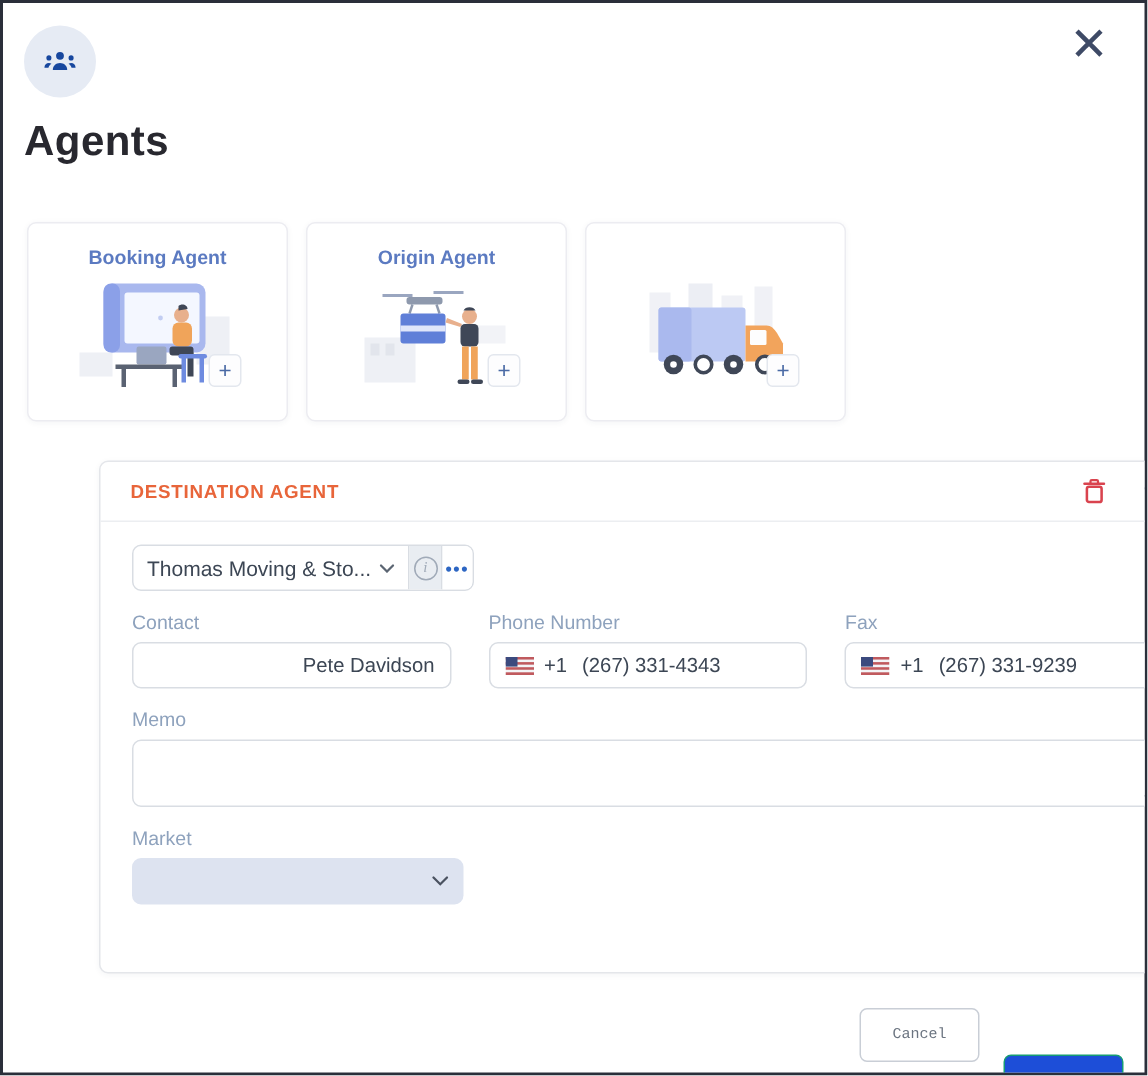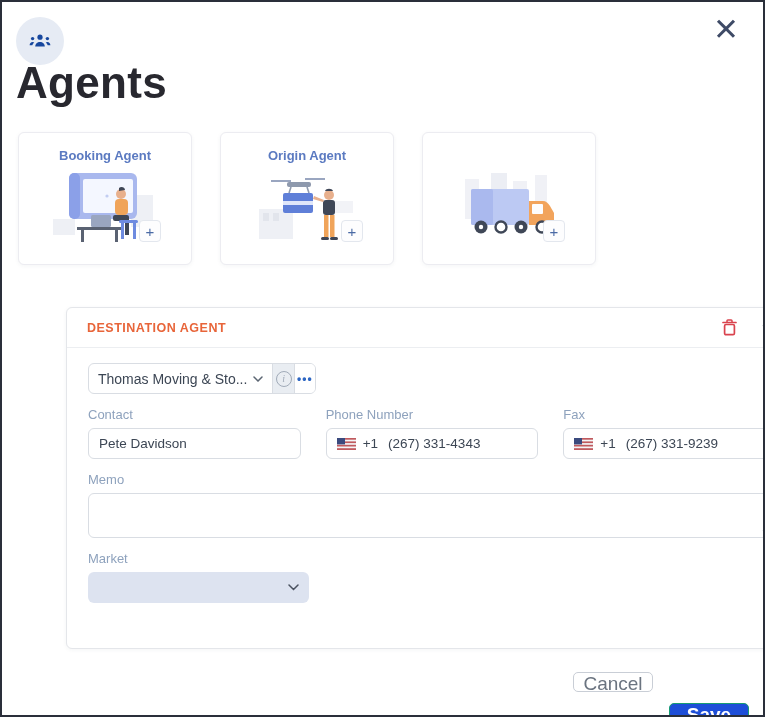--- a/index.html
+++ b/index.html
@@ -11,31 +11,31 @@
     background:#fff; border:2px solid #2a2f3a; overflow:hidden;
   }
 
   
   .badge {
     position:absolute; left:14px; top:15px; width:48px; height:48px;
     border-radius:50%; background:#e6ebf4;
     display:flex; align-items:center; justify-content:center;
   }
   .page-title {
-    position:absolute; left:14px; top:56px;
-    font-size:44px; font-weight:bold; color:#28282f; letter-spacing:0.3px;
+    position:absolute; left:14px; top:76px;
+    font-size:28px; font-weight:bold; color:#28282f; letter-spacing:0.3px;
   }
   .close-btn {
     position:absolute; right:20px; top:8px;
     font-size:31px; color:#3e4a66; cursor:pointer; line-height:1;
     padding:4px; background:none; border:none; font-family:inherit;
   }
 
   
-  .cards { position:absolute; left:16px; top:130px; display:flex; gap:28px; }
+  .cards { position:absolute; left:16px; top:146px; display:flex; gap:12px; }
   .card {
     position:relative; width:174px; height:133px; background:#fff;
     border:1px solid #ececf1; border-radius:6px;
     box-shadow:0 1px 4px rgba(40,50,80,0.05);
   }
   .card-title {
     margin-top:15px; text-align:center;
     color:#5b7ac1; font-weight:bold; font-size:13px;
   }
   .card-art { position:absolute; left:50%; top:38px; transform:translateX(-50%); }
@@ -96,21 +96,21 @@
     color:#2d66c3; font-size:12px; font-weight:bold; letter-spacing:1px;
     display:flex; align-items:center; justify-content:center; font-family:inherit;
   }
 
   .form-row { display:flex; gap:25px; margin-top:13px; }
   .field { width:221px; }
 
   .text-input {
     width:100%; height:31px; border:1px solid #d9dde3; border-radius:6px;
     padding:0 10px; font-size:13.5px; color:#3c4654; font-family:inherit;
-    background:#fff; outline:none;
+    background:#fff; outline:none;text-align:right;
   }
   .phone-box {
     width:100%; height:31px; border:1px solid #d9dde3; border-radius:6px;
     display:flex; align-items:center; gap:7px; padding:0 10px;
     font-size:13.5px; color:#3c4654; background:#fff; cursor:text;
   }
   .phone-num { margin-left:3px; }
 
   .market-select {
     position:relative; width:221px; height:31px;
@@ -121,22 +121,22 @@
   .memo-wrap { position:relative; width:689px; }
   .memo-input {
     width:100%; height:45px; border:1px solid #d9dde3; border-radius:6px;
     padding:6px 10px; font-size:13.5px; color:#3c4654; font-family:inherit;
     resize:none; outline:none; display:block;
   }
   .resize-handle { position:absolute; right:5px; bottom:6px; pointer-events:none; }
 
   
   .footer-btn {
-    position:absolute; top:670px; width:80px; height:20px;
-    border-radius:5px; font-size:19px; cursor:pointer; font-family:Liberation Sans, sans-serif;
+    position:absolute; top:670px; width:80px; height:36px;
+    border-radius:5px; font-size:10px; cursor:pointer; font-family:Liberation Mono, monospace;
   }
   .cancel-btn {
     left:571px; background:#fff; border:1px solid #c9ced6; color:#6b7480;
   }
   .save-btn {
     left:667px; background:#1d4ed8; border:1px solid #169c74;
     color:#fff; font-weight:bold;margin-top:31px;
   }
 </style>
 </head>

